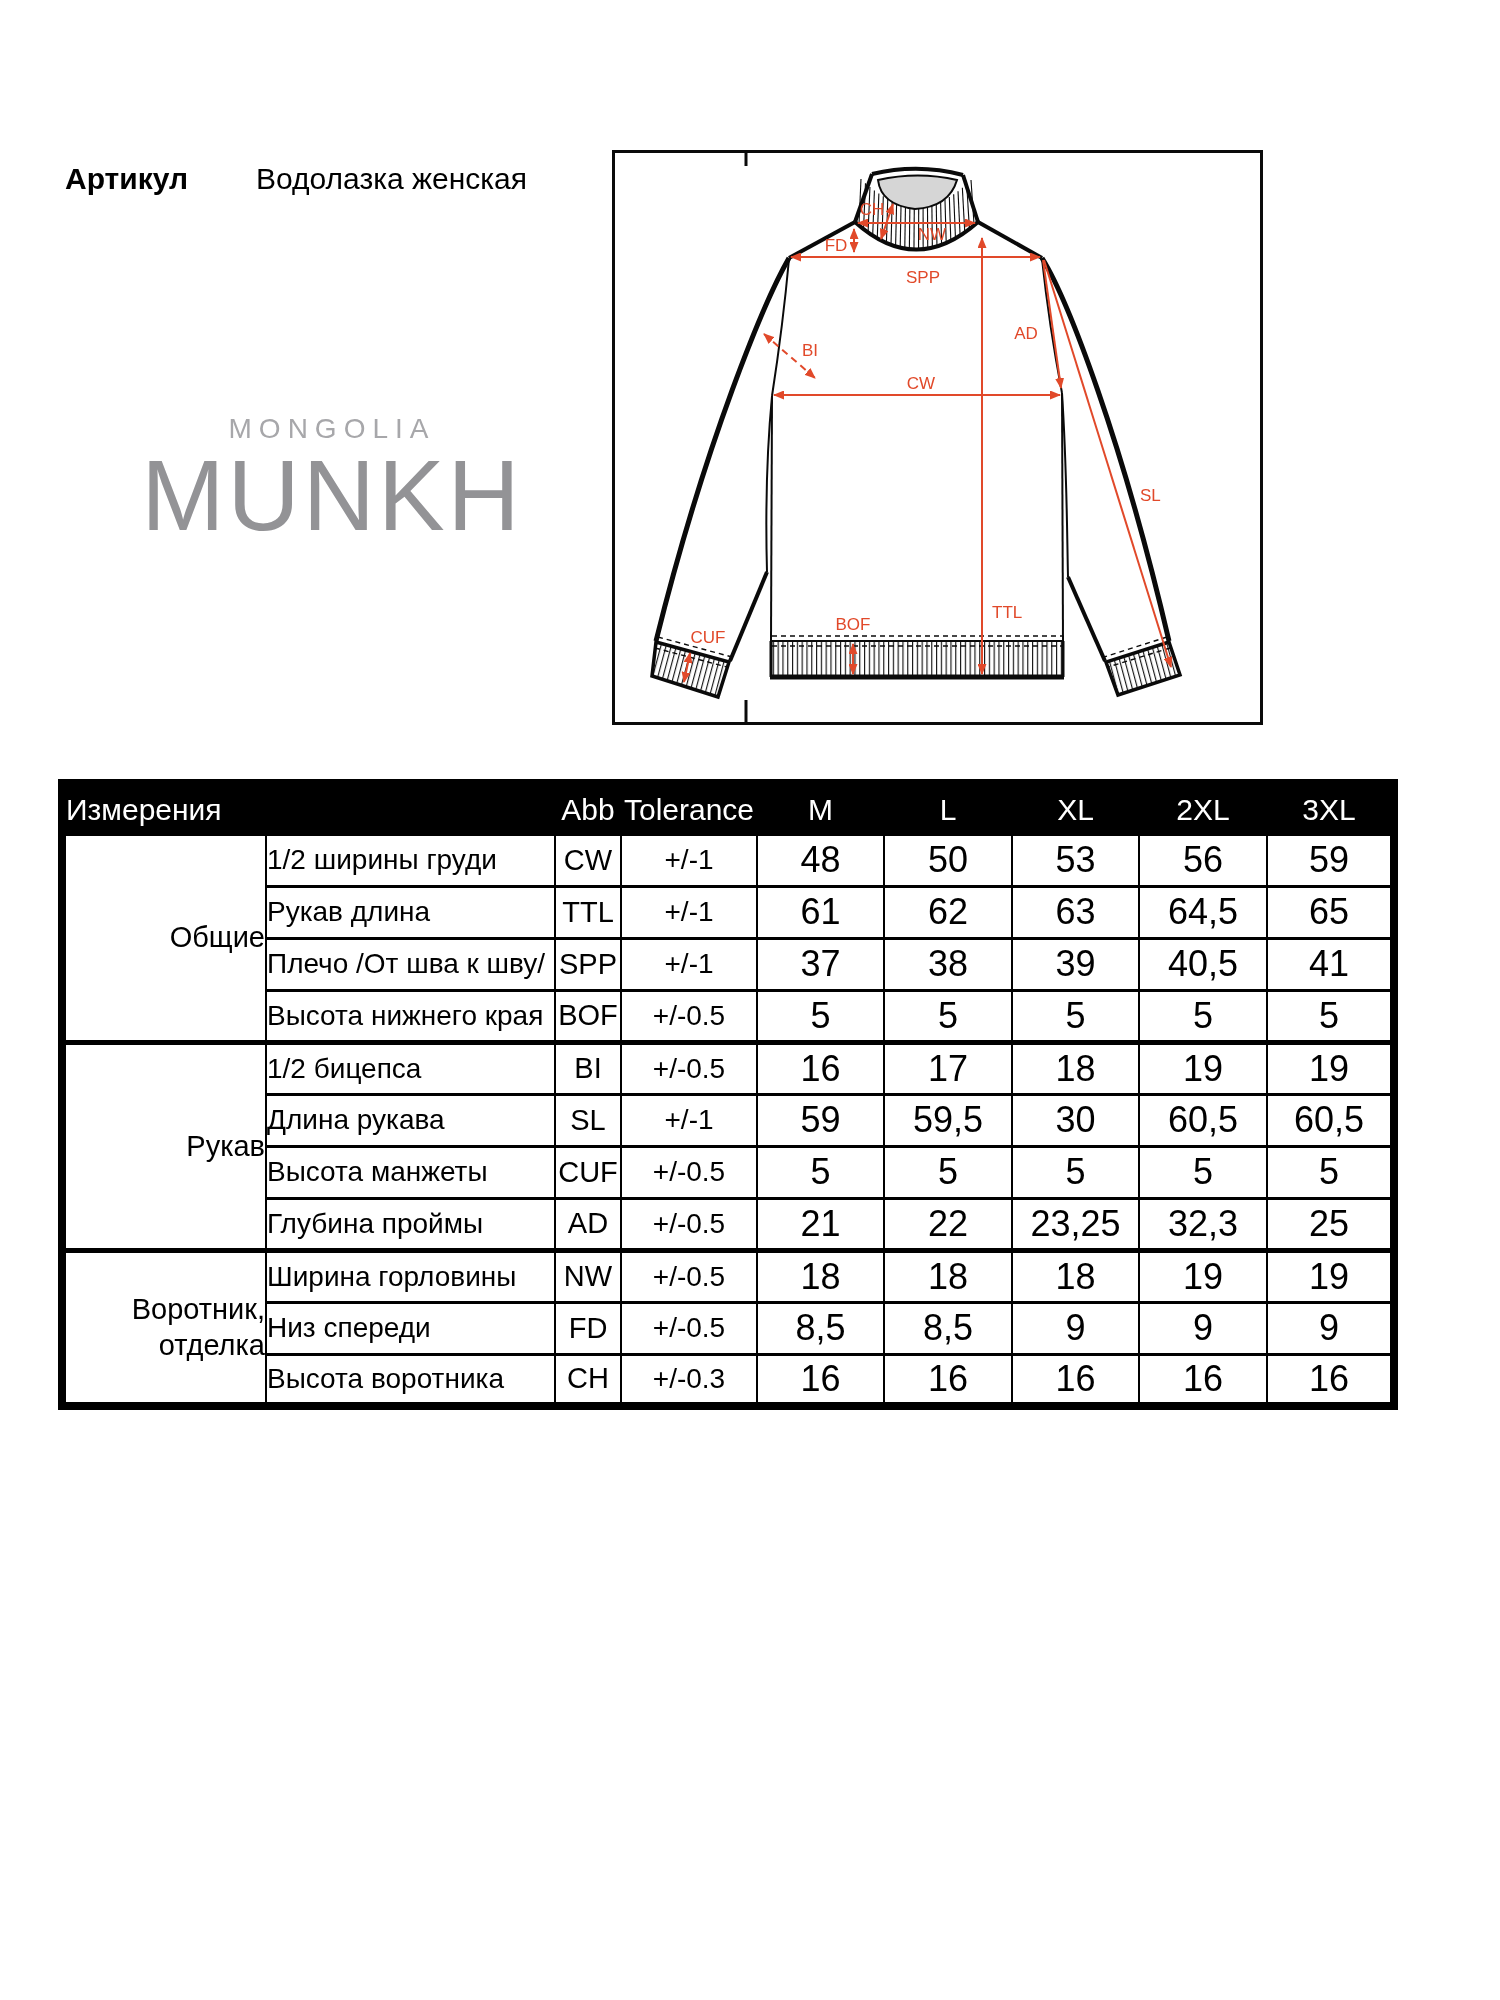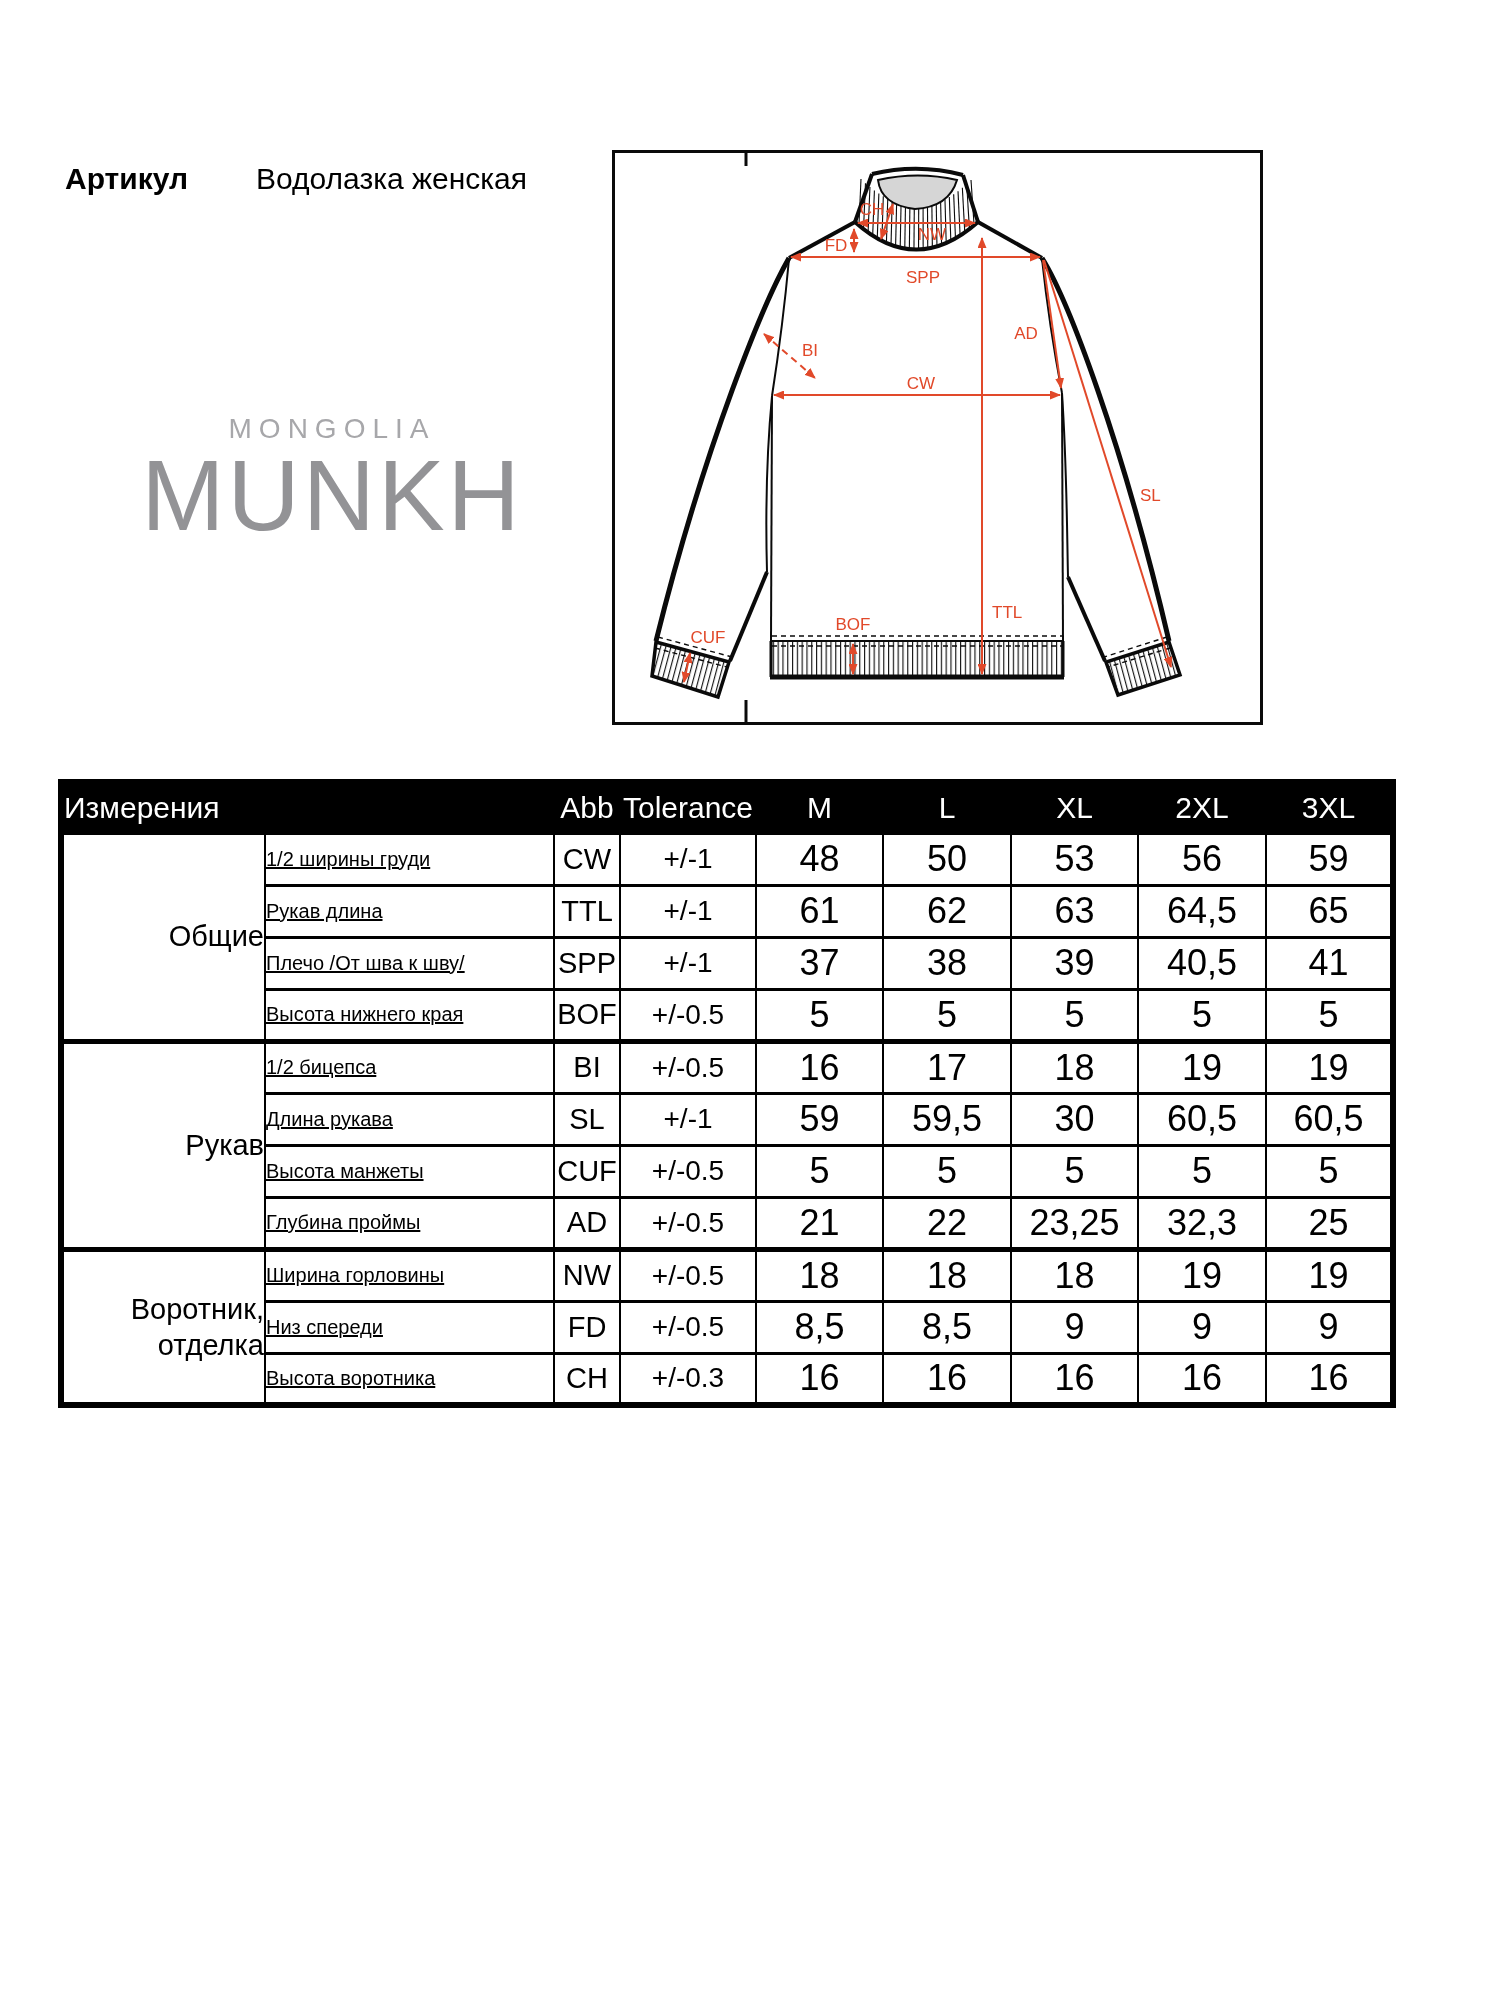--- a/index.html
+++ b/index.html
@@ -21,30 +21,30 @@
   .w5{stroke-width:5px;} .w4{stroke-width:4px;} .w3{stroke-width:3px;} .w2{stroke-width:2px;}
   .rib{stroke:#0a0a0a;stroke-width:1.1px;}
   .dash{stroke:#0a0a0a;stroke-width:1.4px;stroke-dasharray:5 4;fill:none;}
   .dim{stroke:#E1492A;stroke-width:2px;fill:none;}
   .dimdash{stroke-dasharray:7 5;}
   .dim-label{fill:#E1492A;font-family:"Liberation Sans",sans-serif;font-size:17px;}
 
   
   #size-table{position:absolute;left:58px;top:779px;width:1332px;border-collapse:collapse;
               table-layout:fixed;}
-  #size-table{border:6px solid #000000;}
+  #size-table{border:8px solid #000000;}
   #size-table th,#size-table td{border-left:2px solid #000;padding:0;}
   #size-table thead tr{height:51px;background:#000;color:#fff;}
   #size-table tbody tr{height:52px;border-top:3px solid #000;}
   #size-table tbody tr.gstart{border-top:5px solid #000;}
   th{font-weight:normal;font-size:30px;}
   th.h-left{text-align:left;padding-left:36px;}
   td{text-align:center;vertical-align:middle;}
   td.gcell{font-size:29px;line-height:1.25;text-align:right;}
-  td.name{text-align:left;padding-left:7px;font-size:20px;white-space:nowrap;text-decoration:underline;}
+  td.name{text-align:left;padding-left:7px;font-size:28px;white-space:nowrap;}
   td.abb{font-size:29px;}
   td.tol{font-size:28px;}
   td.num{font-size:36px;}
 </style>
 </head>
 <body>
 
 <div id="page">
 
   <div id="article-label">Артикул</div>

